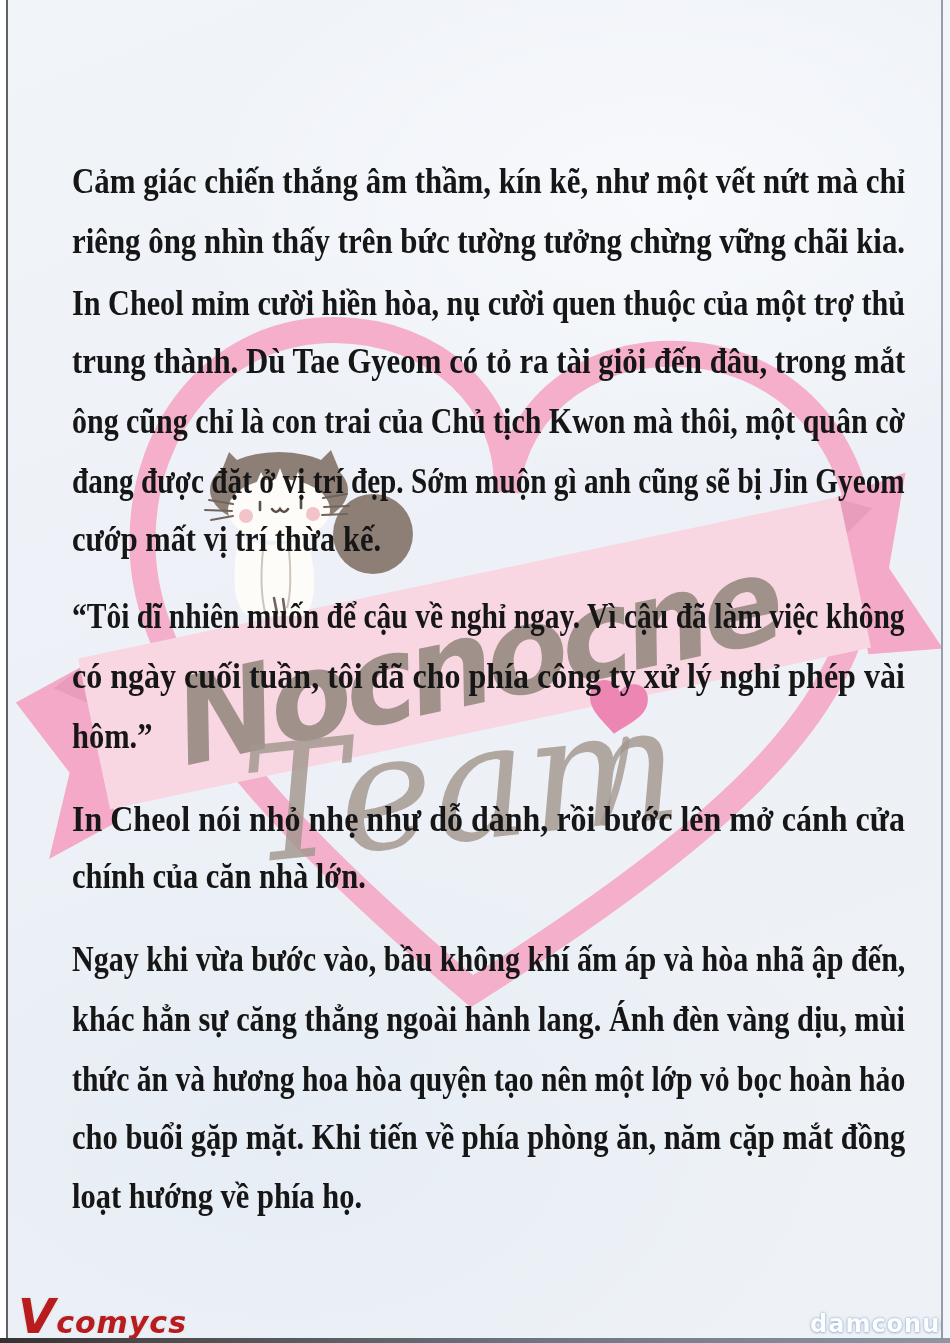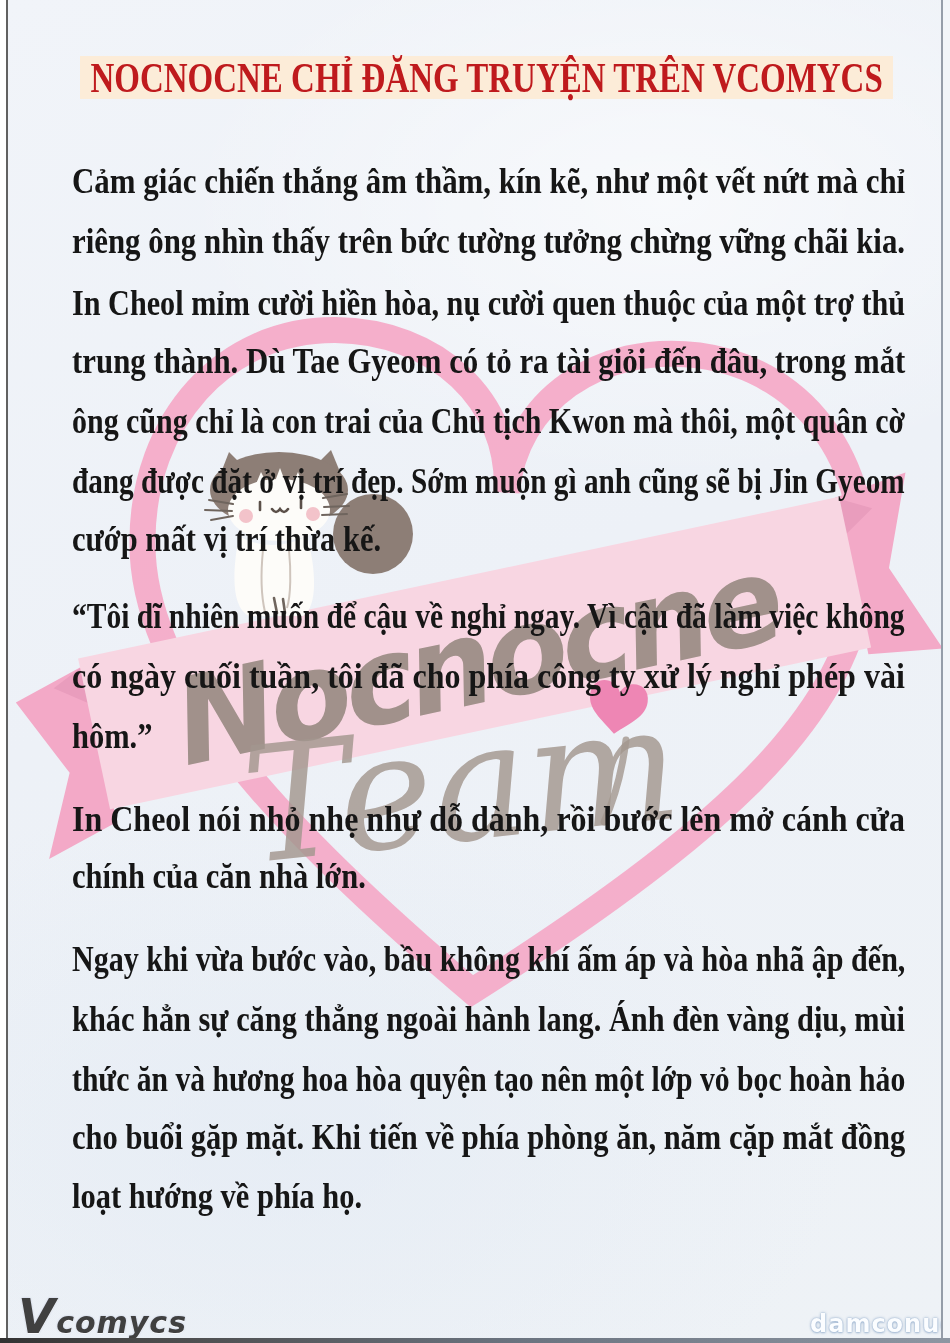--- a/index.html
+++ b/index.html
@@ -27,21 +27,21 @@
                font-weight:700;font-size:42px;color:#bf1a1d;letter-spacing:0;}
 
   
   .text-layer{position:absolute;left:72px;top:0;width:833px;height:100%;z-index:3;margin-top:44px;}
   .line{position:absolute;left:0;white-space:nowrap;line-height:44px;height:46px;
         font-weight:700;font-size:36px;color:#161616;transform-origin:0 50%;}
 
   
   .vcomycs{position:absolute;left:18px;top:1288px;z-index:3;
            font:italic 700 30px "DejaVu Sans","Liberation Sans",sans-serif;
-           color:#404040;letter-spacing:1px;
+           color:#b91c1c;letter-spacing:1px;
            text-shadow:0 1px 0 rgba(255,255,255,.75),0 0 2px rgba(118,130,180,.4);}
   .vcomycs::first-letter{font-size:48px;}
   .credit{position:absolute;left:810px;top:1310px;z-index:3;
           font:700 24px "DejaVu Sans","Liberation Sans",sans-serif;
           color:#fbfdff;letter-spacing:1px;
           text-shadow:0 0 3px rgba(150,175,205,.95),0 0 1px rgba(150,175,205,.9),0 1px 2px rgba(150,175,205,.6);}
 
   
   .edge-left-white{position:absolute;left:0;top:0;width:6px;height:100%;background:#ffffff;z-index:4;}
   .edge-left{position:absolute;left:6px;top:0;width:2px;height:100%;background:#616161;z-index:4;}
@@ -103,23 +103,20 @@
         <path d="M58 100 C56 120 56 145 60 162"></path>
         <path d="M84 100 C86 120 86 145 82 158"></path>
       </g>
       <g stroke="#6f655e" stroke-width="2.6" stroke-linecap="round">
         <line x1="69" y1="148" x2="72" y2="163"></line>
         <line x1="78" y1="149" x2="80" y2="163"></line>
       </g>
     </g>
   </svg>
 
-  <div class="banner">
-    <span class="banner-text" style="transform: scaleX(0.784936);">NOCNOCNE CHỈ ĐĂNG TRUYỆN TRÊN VCOMYCS</span>
-  </div>
 
   <div class="text-layer">
     <div>
       <div class="line" style="top: 115px; transform: scaleX(0.858763);">Cảm giác chiến thắng âm thầm, kín kẽ, như một vết nứt mà chỉ</div>
       <div class="line" style="top: 175px; transform: scaleX(0.856996);">riêng ông nhìn thấy trên bức tường tưởng chừng vững chãi kia.</div>
     </div>
     <div>
       <div class="line" style="top: 237px; transform: scaleX(0.838872);">In Cheol mỉm cười hiền hòa, nụ cười quen thuộc của một trợ thủ</div>
       <div class="line" style="top: 295px; transform: scaleX(0.856996);">trung thành. Dù Tae Gyeom có tỏ ra tài giỏi đến đâu, trong mắt</div>
       <div class="line" style="top: 355px; transform: scaleX(0.832168);">ông cũng chỉ là con trai của Chủ tịch Kwon mà thôi, một quân cờ</div>

